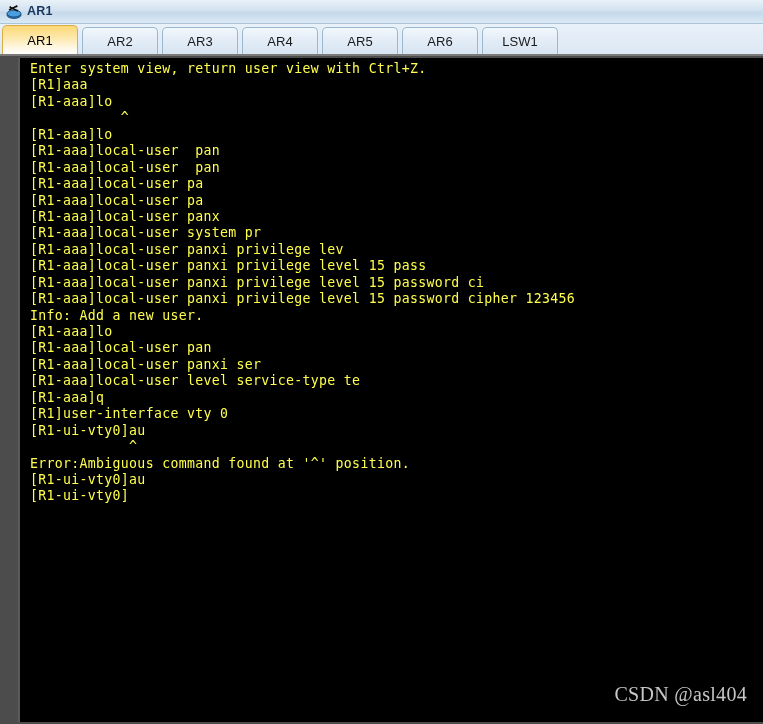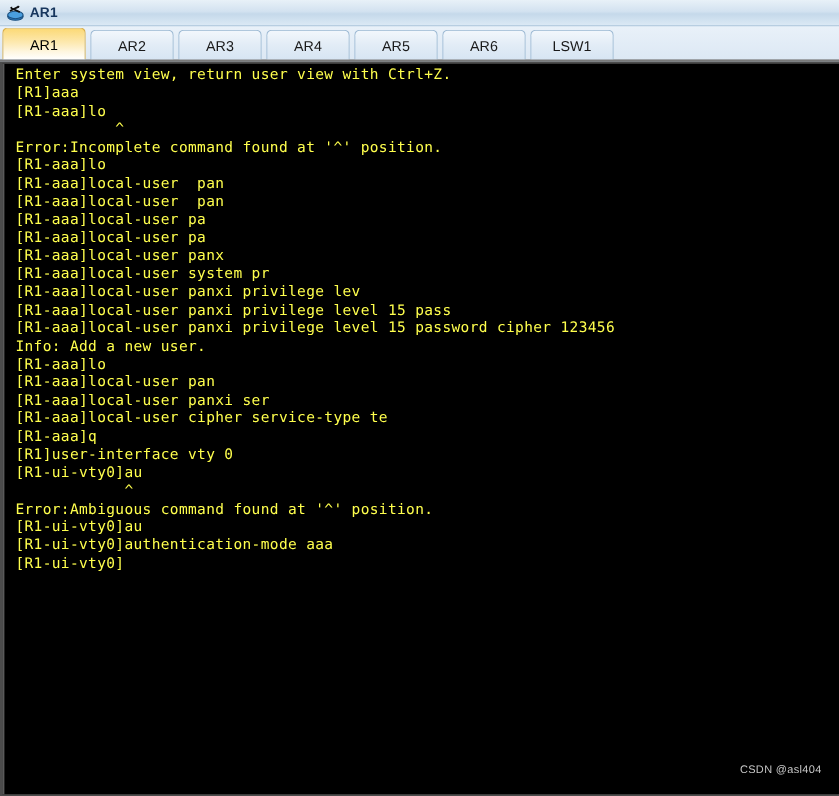--- a/index.html
+++ b/index.html
@@ -82,21 +82,21 @@
     border-color: #d8ae4a;
     color: #000000;
     height: 29px;
     font-weight: normal;
   }
 
   
   .terminal-wrap {
     flex: 1 1 auto;
     background: #4c4c4c;
-    padding: 2px 0 2px 2px;
+    padding: 2px 0 2px 18px;
     box-sizing: border-box;
     position: relative;
     overflow: hidden;
   }
   .terminal {
     background: #000000;
     width: 100%;
     height: 100%;
     box-sizing: border-box;
     padding: 3px 0 0 10px;
@@ -111,22 +111,22 @@
     color: #ffff4d;
     white-space: pre;
     letter-spacing: 0.32px;
     height: 16.45px;
   }
   .watermark {
     position: absolute;
     right: 16px;
     bottom: 18px;
     color: #d8d8d8;
-    font-size: 10px;
-    font-family: Liberation Sans, sans-serif;
+    font-size: 20px;
+    font-family: Liberation Serif, serif;
     letter-spacing: 0.3px;
     opacity: 0.92;
   }
 </style>
 </head>
 <body>
 
 <div id="app">
 
   <div class="titlebar">
@@ -166,41 +166,40 @@
         <span>LSW1</span>
       </div>
   </div>
 
   <div class="terminal-wrap">
     <div class="terminal" id="terminal">
         <div class="term-line">Enter system view, return user view with Ctrl+Z.</div>
         <div class="term-line">[R1]aaa</div>
         <div class="term-line">[R1-aaa]lo</div>
         <div class="term-line">           ^</div>
-        <div class="term-line">Error:Incomplete command found at '^' position.</div>
         <div class="term-line">[R1-aaa]lo</div>
         <div class="term-line">[R1-aaa]local-user  pan</div>
         <div class="term-line">[R1-aaa]local-user  pan</div>
         <div class="term-line">[R1-aaa]local-user pa</div>
         <div class="term-line">[R1-aaa]local-user pa</div>
         <div class="term-line">[R1-aaa]local-user panx</div>
         <div class="term-line">[R1-aaa]local-user system pr</div>
         <div class="term-line">[R1-aaa]local-user panxi privilege lev</div>
         <div class="term-line">[R1-aaa]local-user panxi privilege level 15 pass</div>
+        <div class="term-line">[R1-aaa]local-user panxi privilege level 15 password ci</div>
         <div class="term-line">[R1-aaa]local-user panxi privilege level 15 password cipher 123456</div>
         <div class="term-line">Info: Add a new user.</div>
         <div class="term-line">[R1-aaa]lo</div>
         <div class="term-line">[R1-aaa]local-user pan</div>
         <div class="term-line">[R1-aaa]local-user panxi ser</div>
-        <div class="term-line">[R1-aaa]local-user cipher service-type te</div>
+        <div class="term-line">[R1-aaa]local-user level service-type te</div>
         <div class="term-line">[R1-aaa]q</div>
         <div class="term-line">[R1]user-interface vty 0</div>
         <div class="term-line">[R1-ui-vty0]au</div>
         <div class="term-line">            ^</div>
         <div class="term-line">Error:Ambiguous command found at '^' position.</div>
         <div class="term-line">[R1-ui-vty0]au</div>
-        <div class="term-line">[R1-ui-vty0]authentication-mode aaa</div>
         <div class="term-line">[R1-ui-vty0]</div>
       </div>
     <div class="watermark">CSDN @asl404</div>
   </div>
 
 </div>
 
 </body></html>

